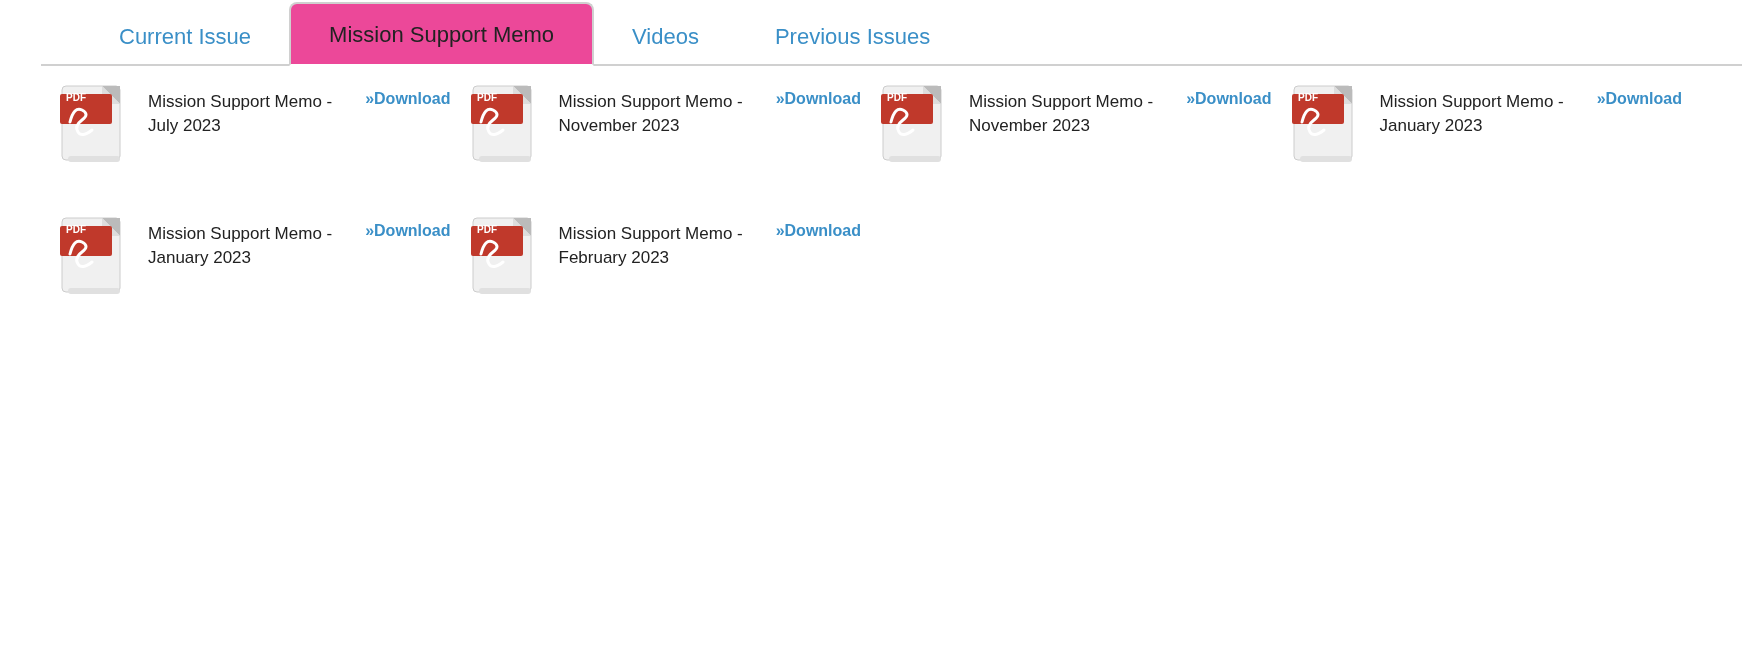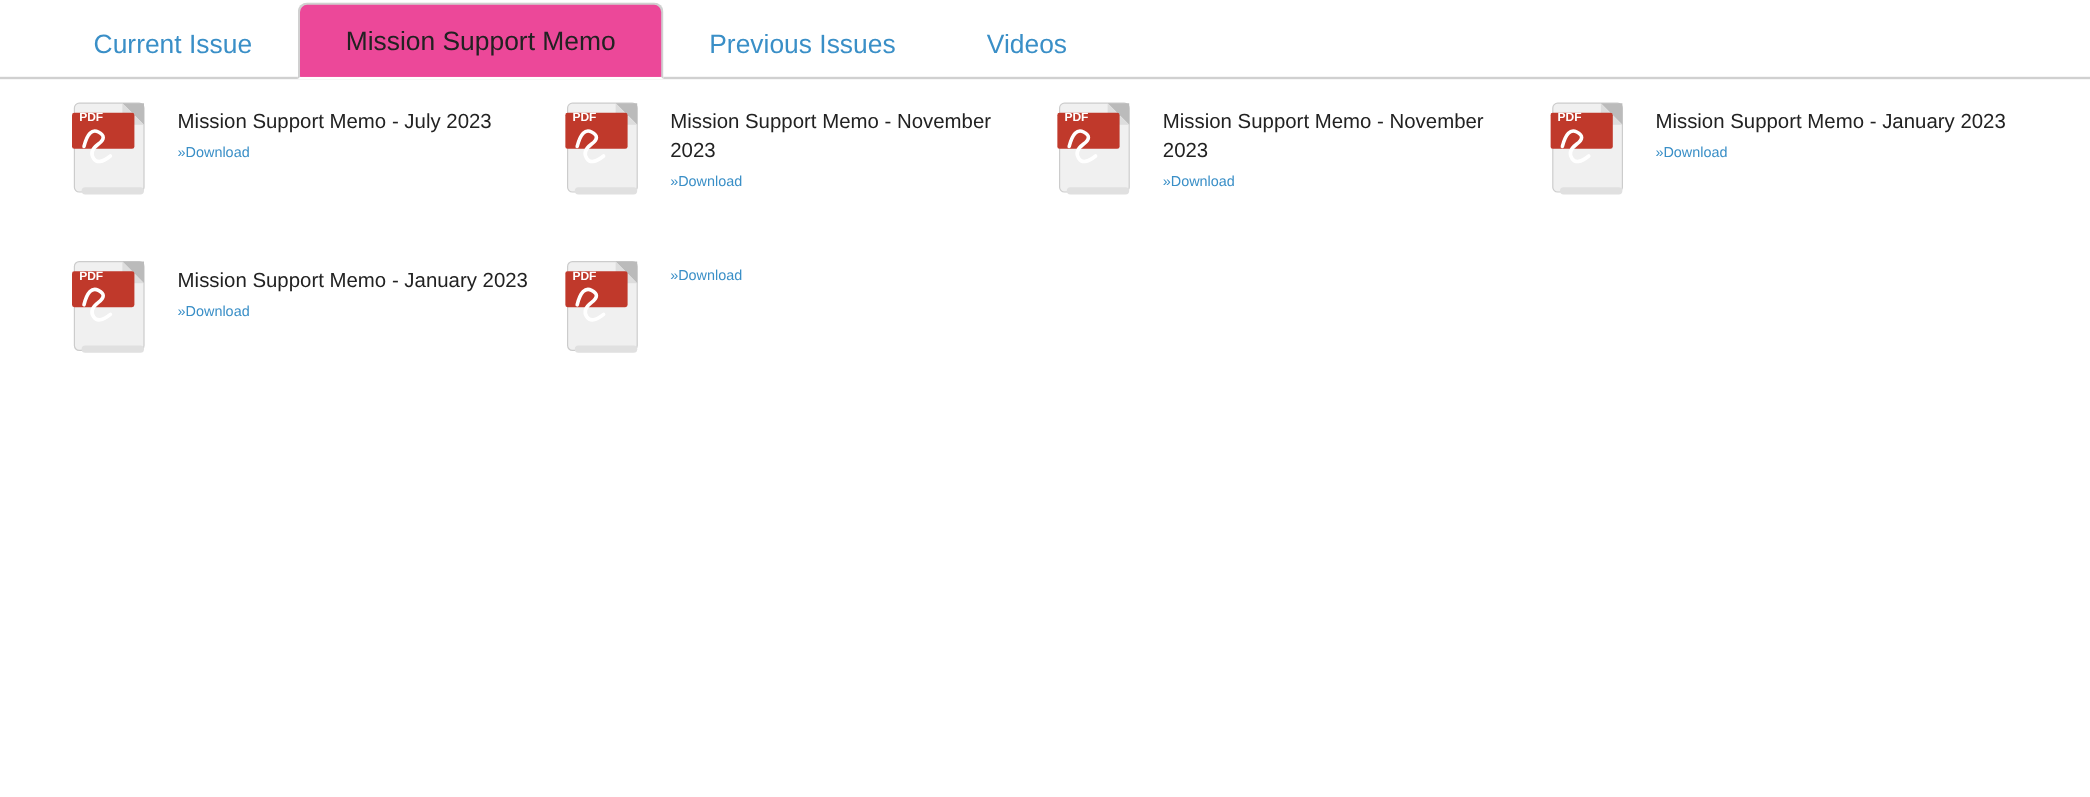--- a/index.html
+++ b/index.html
@@ -9,20 +9,21 @@
       color: #222;
     }
 
     
     .tab-bar {
       display: flex;
       align-items: flex-end;
       border-bottom: 2px solid #d0d0d0;
       padding: 0 40px;
       gap: 0;
+      margin-left: 41px;
     }
     .tab {
       padding: 18px 38px 16px;
       font-size: 22px;
       cursor: pointer;
       color: #3a8fc7;
       background: none;
       border: none;
       outline: none;
       white-space: nowrap;
@@ -64,54 +65,55 @@
       height: 82px;
       position: relative;
     }
     .pdf-icon svg {
       width: 72px;
       height: 82px;
     }
 
     .doc-info {
       display: flex;
-      flex-direction: column;
+      flex-direction: row;
       gap: 6px;
       padding-top: 6px;
       justify-content: flex-end;
     }
     .doc-title {
       font-size: 17px;
       color: #222;
       line-height: 1.4;
     }
     .doc-download {
-      font-size: 12px;
+      font-size: 16px;
       color: #3a8fc7;
       text-decoration: none;
       cursor: pointer;
+      font-weight: bold;
     }
 
     
     .doc-grid-row2 {
       display: grid;
       grid-template-columns: repeat(4, 1fr);
       row-gap: 50px;
       column-gap: 20px;
       margin-top: 50px;
     }
   </style>
 </head>
 <body>
 
 <nav class="tab-bar">
 <button class="tab">Current Issue</button>
     <button class="tab active">Mission Support Memo</button>
+    <button class="tab">Videos</button>
     <button class="tab">Previous Issues</button>
-    <button class="tab">Videos</button>
   </nav>
 
 <main class="content">
   <div class="doc-grid">
   <div class="doc-item">
         <div class="pdf-icon"><svg viewBox="0 0 72 82" xmlns="http://www.w3.org/2000/svg">
 
       <rect x="2" y="2" width="58" height="74" rx="4" ry="4" fill="#f0f0f0" stroke="#ccc" stroke-width="1"></rect>
 
       <polygon points="42,2 60,20 60,2" fill="#bbb"></polygon>
@@ -226,17 +228,18 @@
 
       <rect x="0" y="10" width="52" height="30" rx="2" ry="2" fill="#c0392b"></rect>
 
       <path d="M10 38 Q14 22 22 26 Q30 30 22 36 Q14 42 18 48 Q22 54 32 46" fill="none" stroke="white" stroke-width="3" stroke-linecap="round"></path>
 
       <text x="6" y="17" font-family="Arial, sans-serif" font-weight="bold" font-size="10" fill="white">PDF</text>
 
       <rect x="8" y="72" width="52" height="6" rx="3" fill="#e0e0e0"></rect>
     </svg></div>
         <div class="doc-info">
+          <span class="doc-title">Mission Support Memo - February 2023</span>
           <a class="doc-download" href="#">»Download</a>
         </div>
       </div>
     </div>
 </main>
 
 </body></html>

